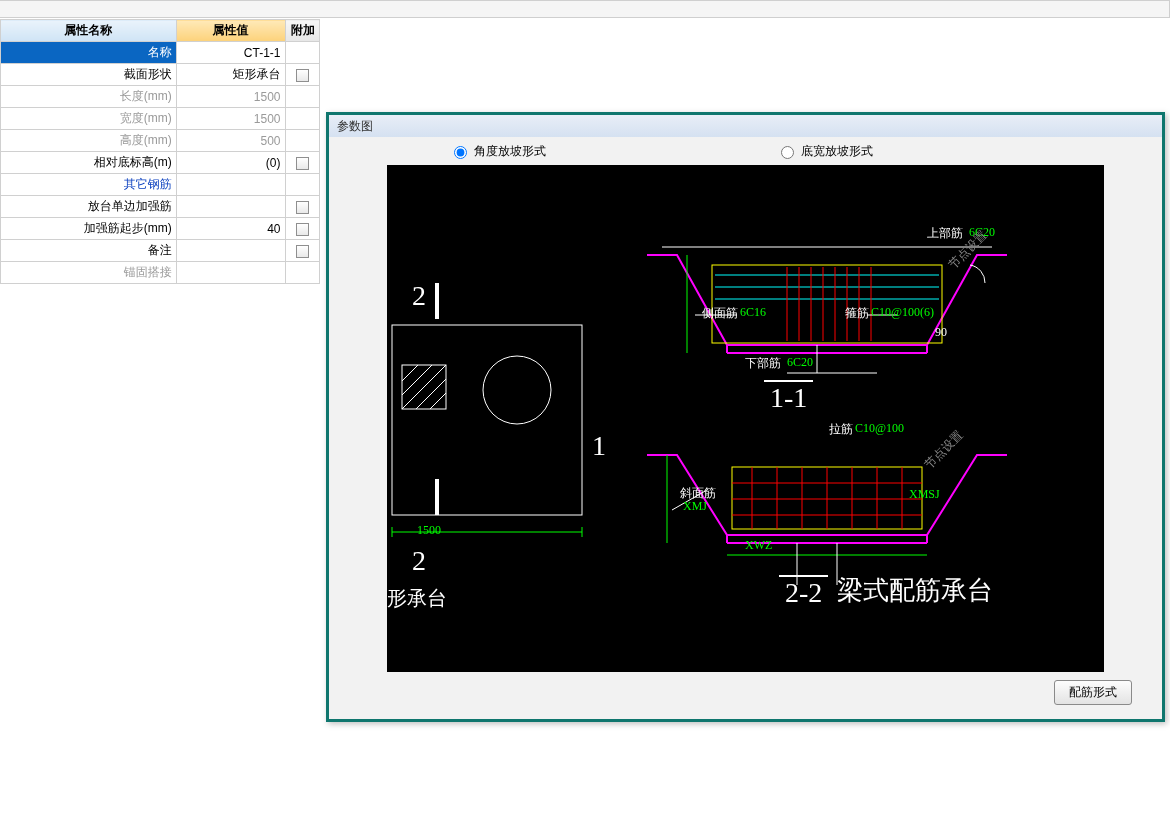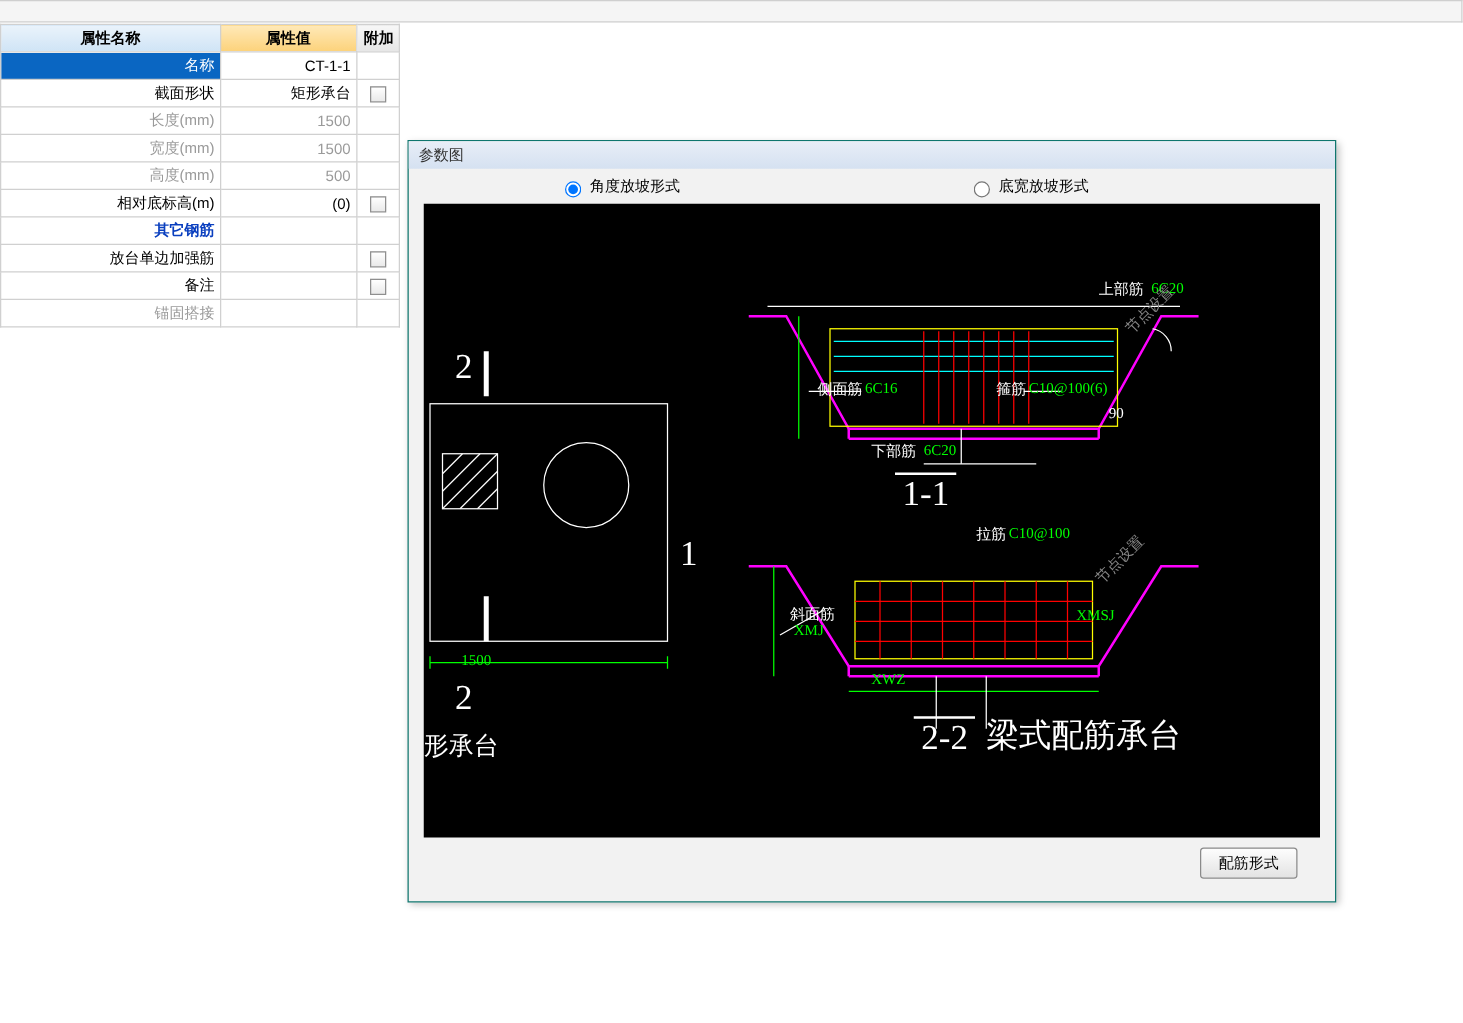--- a/index.html
+++ b/index.html
@@ -39,54 +39,54 @@
     text-align: right;
     overflow: hidden;
     white-space: nowrap;
   }
   .prop-table th.name  { width: 163px; background: linear-gradient(#eaf3fb,#cfe4f6); text-align:center; }
   .prop-table th.value { width: 101px; background: linear-gradient(#ffe9b8,#fcd27a); text-align:center; }
   .prop-table th.extra { width: 32px;  background: linear-gradient(#f7f7f7,#e6e6e6); text-align:right; }
   .prop-table td.extra { text-align: center; }
   .prop-table tr.selected td.name { background:#0a66c2; color:#fff; }
   .prop-table tr.disabled td { color:#9a9a9a;padding-left:39px; }
-  .prop-table tr.linkish td.name { color:#0a3fbf;font-weight:bold; }
+  .prop-table tr.linkish td.name { color:#0a3fbf; }
   .chk {
     display:inline-block;
     width:13px; height:13px;
     border:1px solid #8f8f8f;
     background: linear-gradient(#fff,#e9e9e9);
     vertical-align:middle;
   }
 
   
   .dialog {
     position: absolute;
     left: 326px; top: 112px;
-    width: 743px; height: 610px;
+    width: 839px; height: 610px;
     background: #f2f2f2;
-    border: 1px solid #0f766e;
+    border: 3px solid #0f766e;
     box-shadow: 2px 2px 6px rgba(0,0,0,0.25);
   }
   .dialog-title {
     height: 22px;
     line-height: 22px;
     padding: 0 8px;
     background: linear-gradient(#e8eef7,#d5e1f1);
     font-size: 12px;
     color:#333;
   }
   .radio-row {
     height: 28px;
     display: flex;
     align-items: center;
   }
   .radio-row label.r1 { margin-left: 120px; }
   .radio-row label.r2 { margin-left: 230px; }
-  .radio-row label { display:flex; align-items:flex-end; gap:4px; }
+  .radio-row label { display:flex; align-items:flex-start; gap:4px; }
 
   .canvas {
     background: #000;
     width: 717px; height: 507px;
     margin: 0 auto;
     position: relative;
     color: #fff;
     font-family: "SimSun","Microsoft YaHei",serif;
   }
   .btn-row { height: 40px; display:flex; align-items:center; justify-content:flex-end; padding:0 30px; }
@@ -152,20 +152,25 @@
         <td class="extra"><span class="chk"></span></td>
       </tr>
       <tr class="linkish">
         <td class="name">其它钢筋</td>
         <td></td>
         <td class="extra"></td>
       </tr>
       <tr>
         <td class="name">放台单边加强筋</td>
         <td></td>
+        <td class="extra"><span class="chk"></span></td>
+      </tr>
+      <tr>
+        <td class="name">加强筋起步(mm)</td>
+        <td>40</td>
         <td class="extra"><span class="chk"></span></td>
       </tr>
       <tr>
         <td class="name">备注</td>
         <td></td>
         <td class="extra"><span class="chk"></span></td>
       </tr>
       <tr class="disabled">
         <td class="name">锚固搭接</td>
         <td></td>

